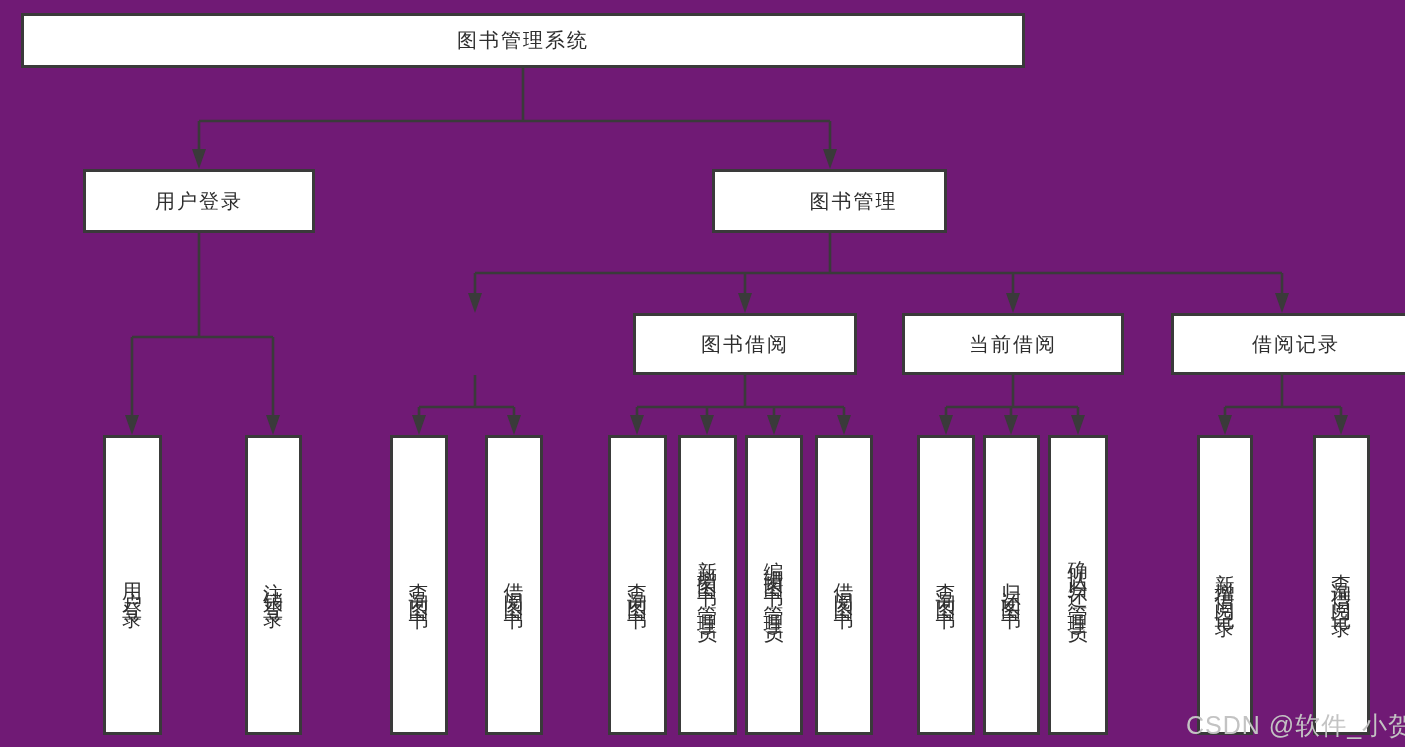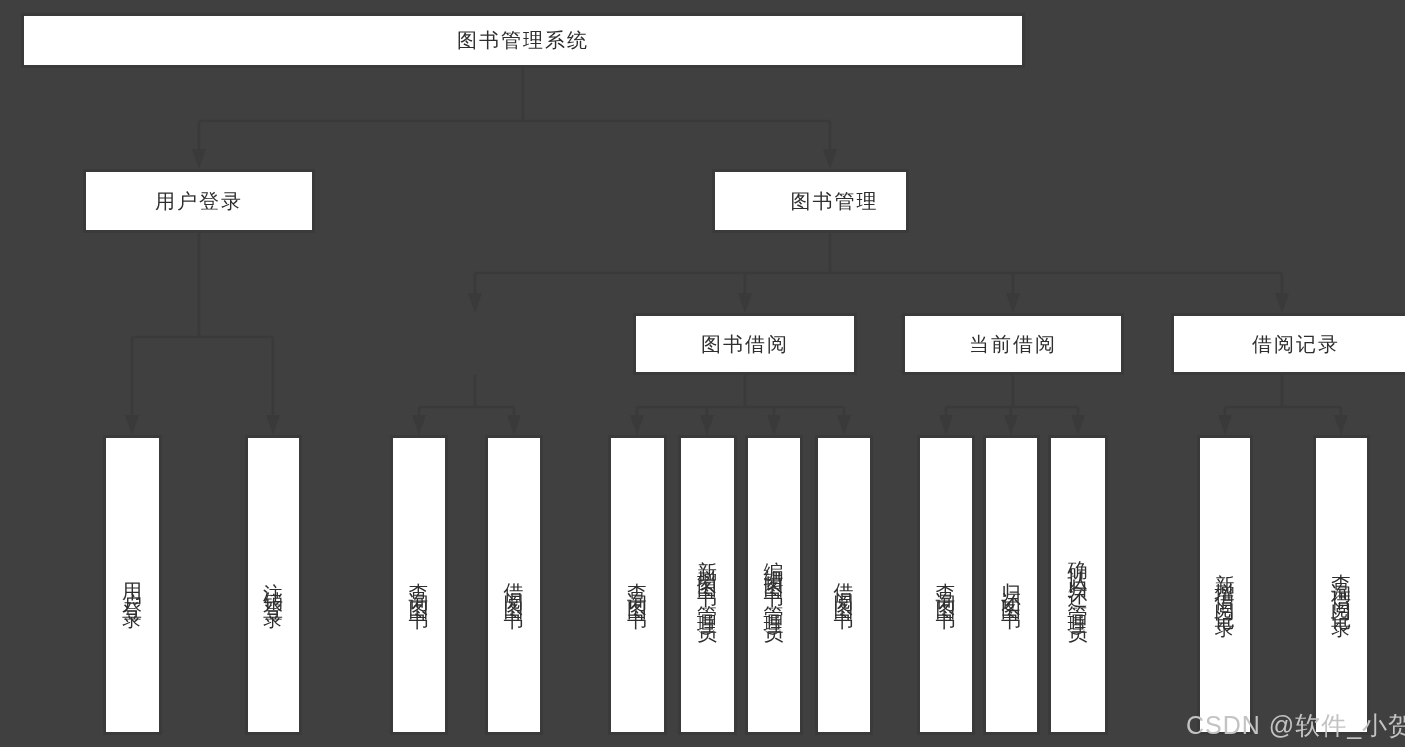--- a/index.html
+++ b/index.html
@@ -1,17 +1,17 @@
 <!DOCTYPE html>
 <html><head>
 <meta charset="utf-8">
 <style>
   html,body { margin:0; padding:0; background:#ffffff; }
   .canvas {
-    position:relative; width:1405px; height:747px; background:#404040;
+    position:relative; width:1405px; height:747px; background:#701a75;
     font-family:"Liberation Sans","DejaVu Sans",sans-serif; overflow:hidden;
   }
   .wires { position:absolute; left:0; top:0; width:1405px; height:747px; pointer-events:none; }
   .node {
     position:absolute; background:#ffffff; border:3px solid #3a3a3a; box-sizing:border-box;
     color:#2e2e2e; display:flex; align-items:center; justify-content:center;
     white-space:nowrap;
   }
   .hbox { font-size:20px; letter-spacing:2px; }
   .vbox {
@@ -64,21 +64,21 @@
       <polygon points="1004,415 1018,415 1011,435"></polygon>
       <polygon points="1071,415 1085,415 1078,435"></polygon>
       <polygon points="1218,415 1232,415 1225,435"></polygon>
       <polygon points="1334,415 1348,415 1341,435"></polygon>
     </g>
   </svg>
 
   <div class="node hbox" style="left:21px; top:13px; width:1004px; height:55px;">图书管理系统</div>
 
   <div class="node hbox" style="left:83px; top:169px; width:232px; height:64px;">用户登录</div>
-  <div class="node hbox" style="left:712px; top:169px; width:197px; height:64px;padding-left:48px;">图书管理</div>
+  <div class="node hbox" style="left:712px; top:169px; width:235px; height:64px;padding-left:48px;">图书管理</div>
 
   <div class="node hbox" style="left:902px; top:313px; width:222px; height:62px;">当前借阅</div>
   <div class="node hbox" style="left:633px; top:313px; width:224px; height:62px;">图书借阅</div>
   <div class="node hbox" style="left:1171px; top:313px; width:250px; height:62px;">借阅记录</div>
 
   <div class="node vbox" style="left:103px; top:435px; width:59px; height:300px;">用户登录</div>
   <div class="node vbox" style="left:245px; top:435px; width:57px; height:300px;">注销登录</div>
 
   <div class="node vbox" style="left:390px; top:435px; width:58px; height:300px;">查询图书</div>
   <div class="node vbox" style="left:485px; top:435px; width:58px; height:300px;">借阅图书</div>

